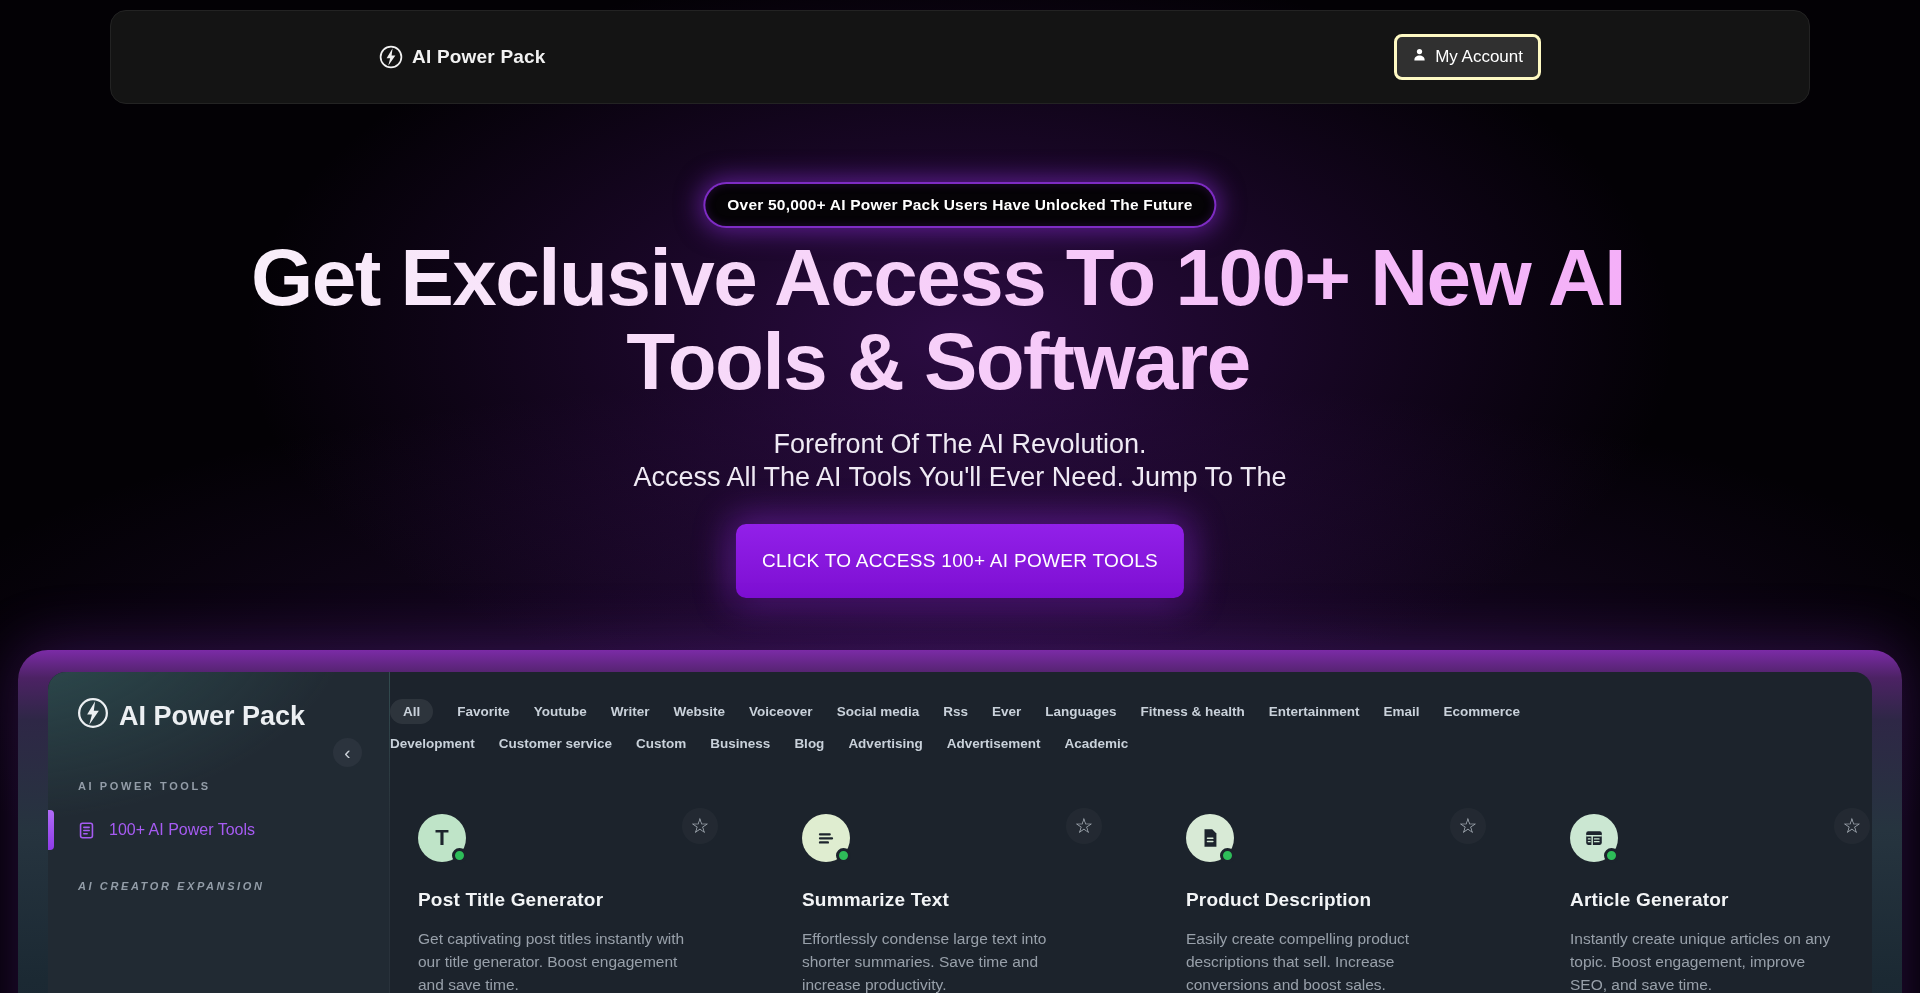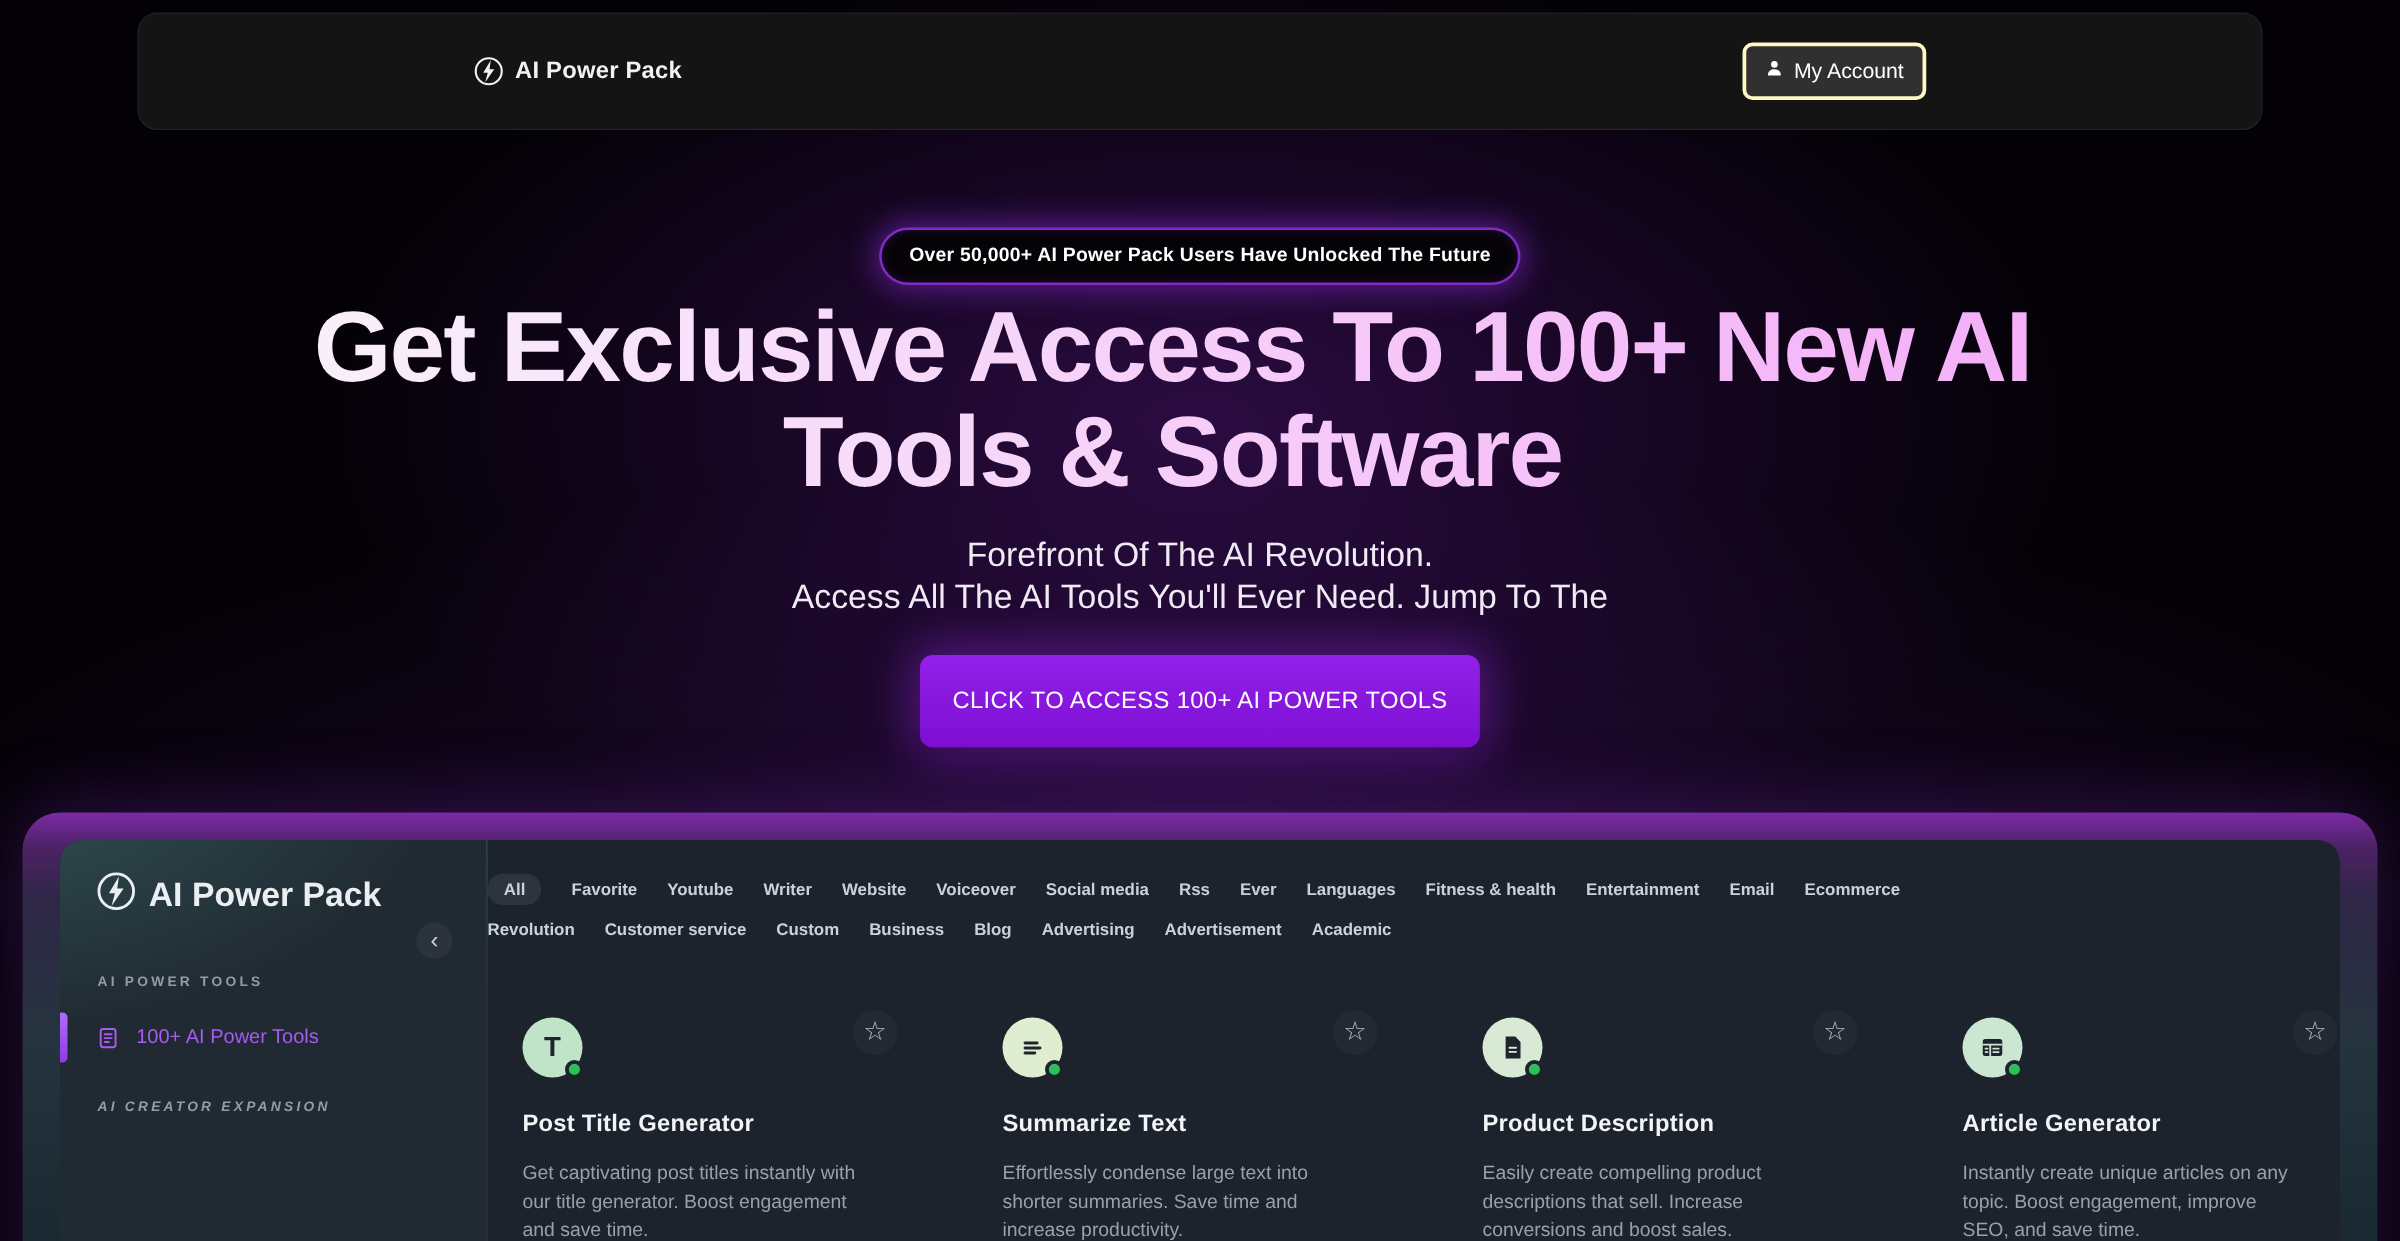--- a/index.html
+++ b/index.html
@@ -163,21 +163,21 @@
             <div class="tab">Social media</div>
             <div class="tab">Rss</div>
             <div class="tab">Ever</div>
             <div class="tab">Languages</div>
             <div class="tab">Fitness &amp; health</div>
             <div class="tab">Entertainment</div>
             <div class="tab">Email</div>
             <div class="tab">Ecommerce</div>
           </div>
         <div class="tabs-row" id="tabs-row2">
-            <div class="tab">Revolution</div>
+            <div class="tab">Development</div>
             <div class="tab">Customer service</div>
             <div class="tab">Custom</div>
             <div class="tab">Business</div>
             <div class="tab">Blog</div>
             <div class="tab">Advertising</div>
             <div class="tab">Advertisement</div>
             <div class="tab">Academic</div>
           </div>
         <div class="cards" id="cards-grid">
             <div class="card">

